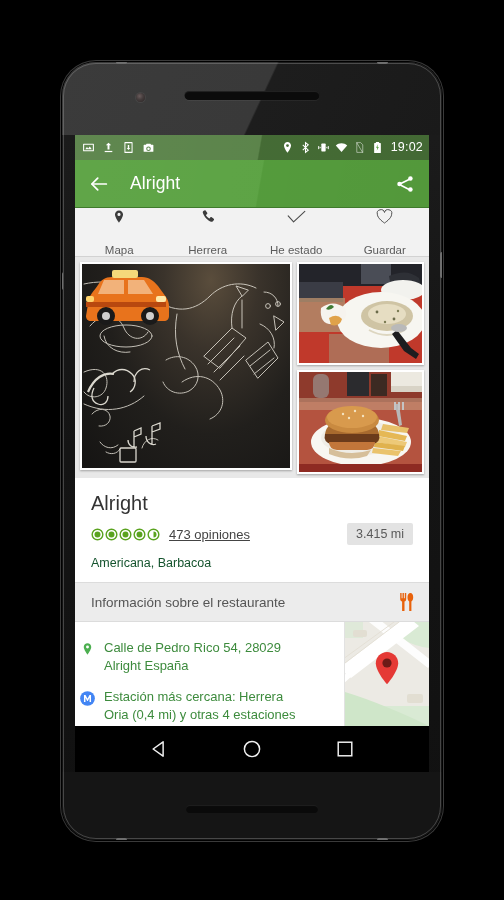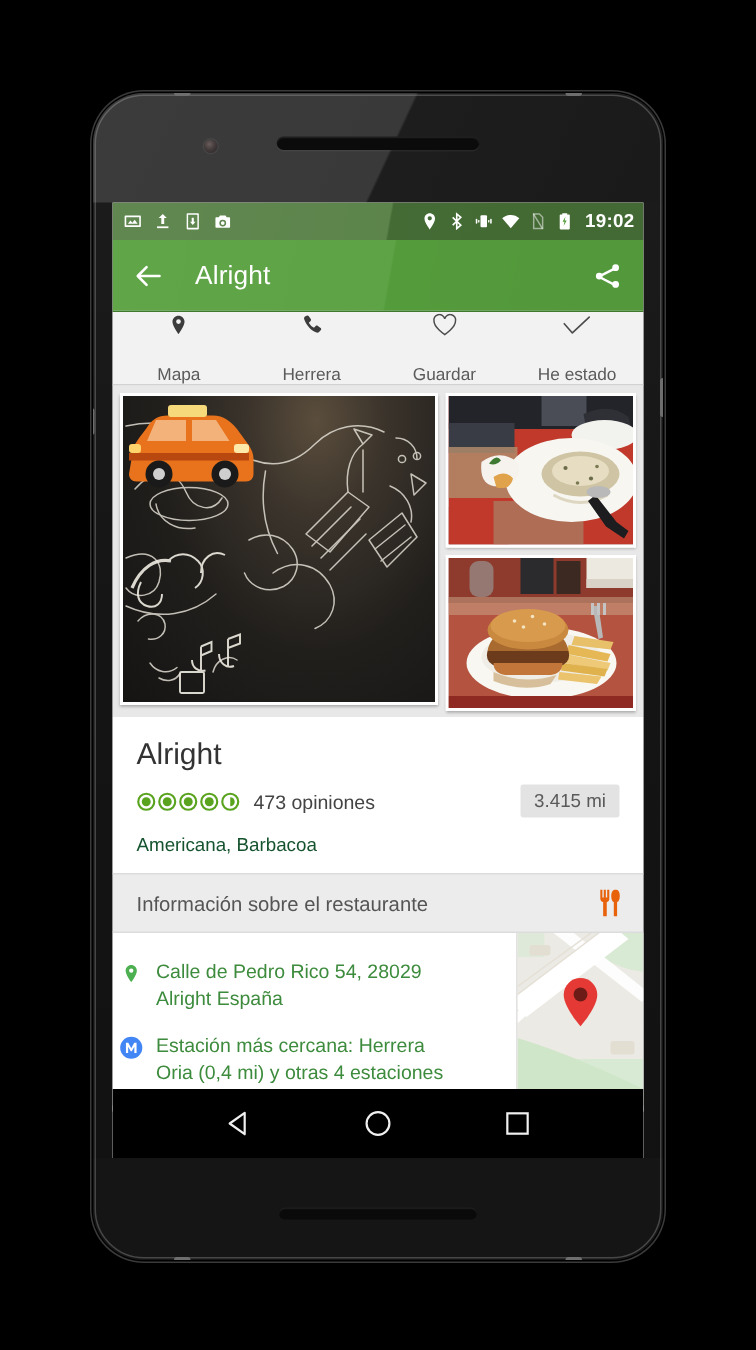--- a/index.html
+++ b/index.html
@@ -41,21 +41,21 @@
           background:#e8e8e8;overflow:hidden;}
 
   
   #statusbar{height:25px;background:#4e7a3c;display:flex;align-items:center;
       padding:0 6px 0 7px;color:#fff;position:relative;}
   #statusbar::after{content:"";position:absolute;inset:0;pointer-events:none;
       background:linear-gradient(100deg,rgba(255,255,255,.10) 0%,rgba(255,255,255,.08) 52%,rgba(0,0,0,.12) 52.4%,rgba(0,0,0,.14) 100%);}
   .sb-left{display:flex;align-items:center;gap:7px;position:relative;z-index:2;}
   .sb-right{margin-left:auto;display:flex;align-items:center;gap:5px;position:relative;z-index:2;}
   .sb-ico{width:13px;height:13px;display:block;}
-  #sb-clock{font-size:12.5px;font-weight:bold;letter-spacing:.2px;margin-left:2px;
+  #sb-clock{font-size:12.5px;font-weight:normal;letter-spacing:.2px;margin-left:2px;
       color:#fff;line-height:1;}
 
   
   #toolbar{height:47px;background:#57a03e;display:flex;align-items:center;
       padding:0 14px 0 13px;position:relative;}
   #toolbar::after{content:"";position:absolute;inset:0;pointer-events:none;
       background:linear-gradient(100deg,rgba(255,255,255,.055) 0%,rgba(255,255,255,.04) 52%,rgba(0,0,0,.03) 52.4%,rgba(0,0,0,.05) 100%);}
   #back-arrow{width:22px;height:22px;position:relative;z-index:2;cursor:pointer;}
   #toolbar-title{color:#fff;font-size:17.5px;margin-left:20px;position:relative;z-index:2;
       letter-spacing:.1px;}
@@ -86,21 +86,21 @@
   .taxi{position:absolute;right:6px;bottom:6px;width:88px;height:62px;}
 
   .dishphoto{position:absolute;inset:0;background:#8e3b34;}
   .burgerphoto{position:absolute;inset:0;background:#9c3c33;}
 
   
   #info-card{background:#fff;padding:14px 16px 12px 16px;position:relative;}
   #place-name{font-size:20px;color:#333;font-weight:normal;line-height:1.1;}
   #rating-row{display:flex;align-items:center;margin-top:9px;}
   #rating-circles{display:flex;gap:1px;}
-  #review-count{font-size:13px;color:#444;margin-left:9px;}
+  #review-count{font-size:13px;color:#444;margin-left:9px;text-decoration:underline;}
   #distance-badge{margin-left:auto;background:#e3e3e3;color:#5a5a5a;font-size:12.5px;
       padding:4px 9px;border-radius:2px;}
   #categories{font-size:12.5px;color:#14532d;margin-top:11px;}
 
   
   #section-header{background:#ececec;height:38px;display:flex;align-items:center;
       padding:0 14px 0 16px;border-top:1px solid #dcdcdc;border-bottom:1px solid #dcdcdc;}
   #section-title{font-size:13.5px;color:#555;}
   #section-icon{margin-left:auto;width:16px;height:18px;}
 
@@ -214,33 +214,33 @@
       <div class="act-tab">
         <span class="ico">
           <svg width="16" height="16" viewBox="0 0 24 24" fill="#3c3c3c">
             <path d="M6.6 2.3c.6-.5 1.5-.4 2 .3l2.2 3c.4.6.3 1.4-.2 1.9l-1.3 1.2c-.3.3-.4.7-.2 1a12.4 12.4 0 004.3 4.3c.4.2.8.1 1.1-.2l1.2-1.3c.5-.5 1.3-.6 1.9-.2l3 2.2c.7.5.8 1.4.3 2l-1.6 1.8c-.7.8-1.8 1.1-2.8.8C12 17.8 6.2 12 4.2 5.8c-.3-1 0-2.1.8-2.8z"></path>
           </svg>
         </span>
         <span class="lbl">Herrera</span>
       </div>
       <div class="act-tab">
         <span class="ico">
+          <svg width="19" height="16" viewBox="0 0 26 20" fill="none" stroke="#4c4c4c" stroke-width="1.5" stroke-linecap="round" stroke-linejoin="round">
+            <path d="M1.6 8.4L9 16.8 24.4 2.4"></path>
+          </svg>
+        </span>
+        <span class="lbl">He estado</span>
+      </div>
+      <div class="act-tab">
+        <span class="ico">
           <svg width="17" height="16" viewBox="0 0 24 22" fill="none" stroke="#4c4c4c" stroke-width="1.4">
             <path d="M12 19.5S1.9 13 1.9 7.1A4.9 4.9 0 0112 4.6 4.9 4.9 0 0122.1 7.1C22.1 13 12 19.5 12 19.5z"></path>
           </svg>
         </span>
         <span class="lbl">Guardar</span>
-      </div>
-      <div class="act-tab">
-        <span class="ico">
-          <svg width="19" height="16" viewBox="0 0 26 20" fill="none" stroke="#4c4c4c" stroke-width="1.5" stroke-linecap="round" stroke-linejoin="round">
-            <path d="M1.6 8.4L9 16.8 24.4 2.4"></path>
-          </svg>
-        </span>
-        <span class="lbl">He estado</span>
       </div>
     </div>
 
     <div id="gallery">
       <div class="photo" id="photo-main">
         <div class="mural">
           <svg viewBox="0 0 211 204" width="211" height="204" fill="none" stroke="#e6e2d8" stroke-width="1" stroke-linecap="round" stroke-linejoin="round" opacity=".82">
             <path d="M8 62c14-16 28-12 34 2 5 12 18 14 24 4"></path>
             <path d="M30 52c-7-12-2-22 10-21 9 1 13 9 10 17"></path>
             <ellipse cx="44" cy="72" rx="26" ry="11"></ellipse>

